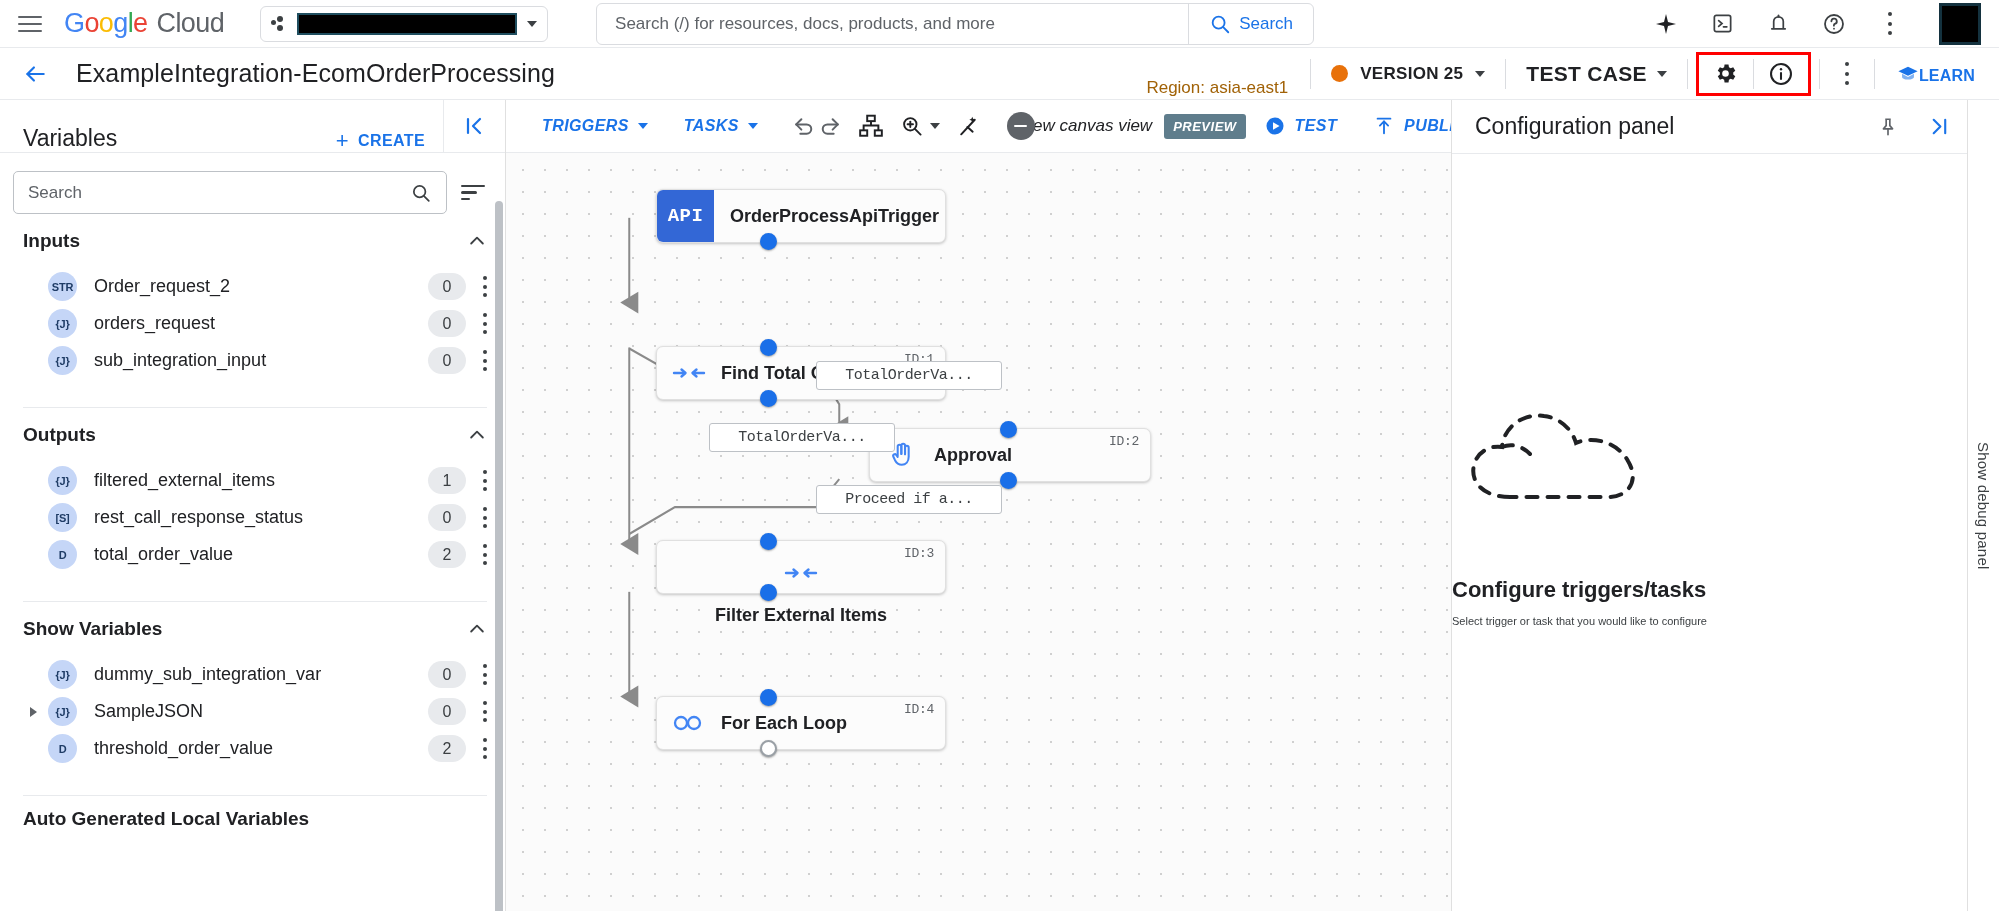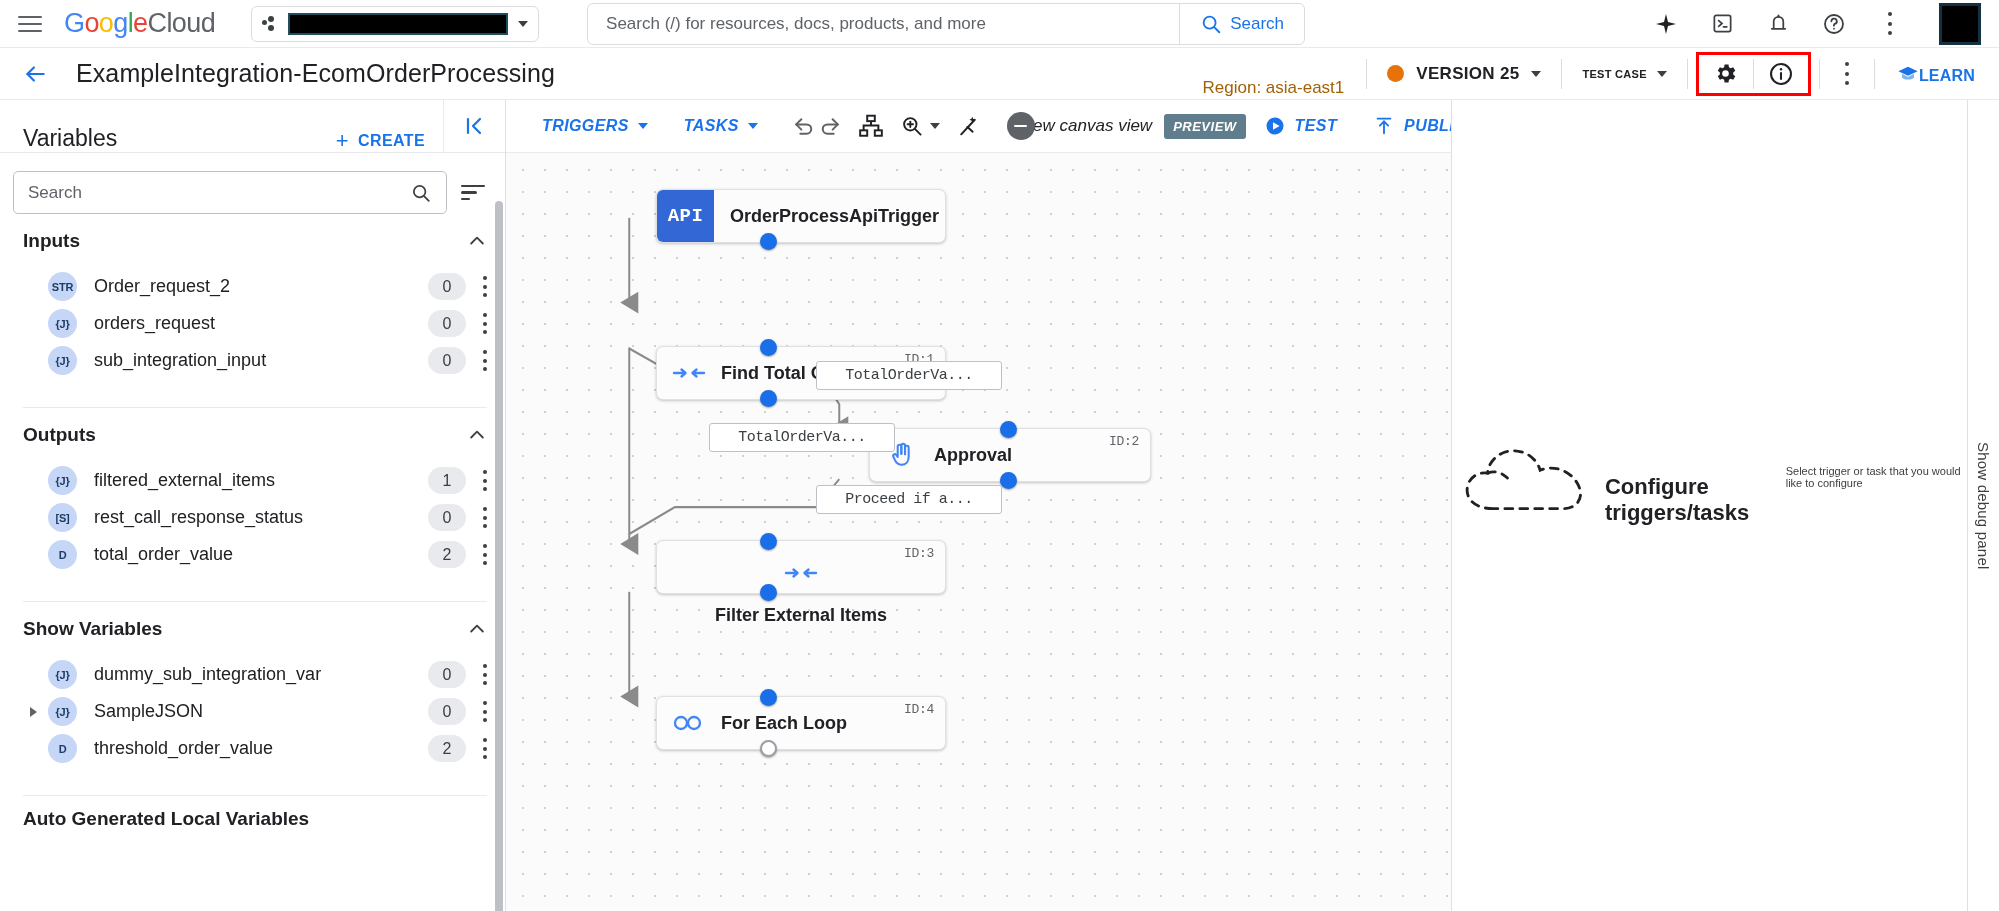--- a/index.html
+++ b/index.html
@@ -18,21 +18,21 @@
     display: flex; align-items: center;
     border-bottom: 1px solid #e8eaed;
     padding: 0 14px 0 18px;
     background: #fff;
   }
   .hamburger { width: 28px; height: 28px; display:flex; flex-direction:column; justify-content:center; gap:5px; cursor:pointer; margin-right: 18px;}
   .hamburger i { display:block; height:2px; background:#5f6368; border-radius:1px; width:24px;}
   .gc-logo { font-size: 27px; letter-spacing: -0.6px; white-space: nowrap; display:flex; align-items:center; }
   .gc-logo .g1{color:#4285f4}.gc-logo .o1{color:#ea4335}.gc-logo .o2{color:#fbbc04}
   .gc-logo .g2{color:#4285f4}.gc-logo .l1{color:#34a853}.gc-logo .e1{color:#ea4335}
-  .gc-logo .cloud{color:#5f6368; font-weight:400;}
+  .gc-logo .cloud{color:#5f6368; margin-left: 9px; font-weight:400;}
   .project-pill {
     margin-left: 36px; height: 36px; min-width: 288px;
     border: 1px solid #dadce0; border-radius: 6px;
     display: flex; align-items: center; padding: 0 10px; gap: 10px; cursor:pointer;
   }
   .proj-dots { width: 16px; height: 18px; position: relative; flex:0 0 16px;}
   .proj-dots span { position:absolute; background:#3c4043; border-radius:50%; }
   .proj-dots span:nth-child(1){width:6px;height:6px;left:6px;top:1px;}
   .proj-dots span:nth-child(2){width:6px;height:6px;left:6px;top:10px;}
   .proj-dots span:nth-child(3){width:5px;height:5px;left:0px;top:5px;}
@@ -66,21 +66,21 @@
     padding: 0 16px 0 18px; border-bottom:1px solid #e8eaed; background:#fff;
   }
   .back-arrow { width:34px;height:34px;display:flex;align-items:center;justify-content:center;color:#1a73e8;cursor:pointer; font-size:26px; line-height:1;}
   .page-title { margin-left: 24px; font-size: 25px; color:#202124; font-weight:400; letter-spacing:0.1px;}
   .title-right { margin-left:auto; display:flex; align-items:center; height:100%; }
   .region-text { font-size:17px; color:#a16207; padding-right:22px;margin-top:28px; }
   .vsep { width:1px; height:30px; background:#dadce0; }
   .version-chip { display:flex; align-items:center; gap:12px; padding: 0 20px; cursor:pointer; }
   .version-dot { width:17px;height:17px;border-radius:50%;background:#e8710a;}
   .version-label { font-size:17px; font-weight:bold; color:#202124; letter-spacing:0.3px;}
-  .tb-btn { display:flex; align-items:center; gap:10px; padding: 0 20px; font-size:11px; font-weight:bold; color:#202124; cursor:pointer; letter-spacing:0.3px;}
+  .tb-btn { display:flex; align-items:center; gap:10px; padding: 0 20px; font-size:21px; font-weight:bold; color:#202124; cursor:pointer; letter-spacing:0.3px;}
   .icon-group-highlight {
     display:flex; align-items:center; height:44px;
     border: 3px solid #ff0000; margin: 0 8px;
   }
   .ico-btn { width:54px; height:40px; display:flex; align-items:center; justify-content:center; cursor:pointer; }
   .learn-btn { display:flex; align-items:flex-end; gap:0; padding:0 8px 0 22px; color:#1a73e8; font-size:16px; font-weight:bold; cursor:pointer; letter-spacing:0.2px;}
 
   
   .main { flex:1; display:flex; min-height:0; position:relative; }
 
@@ -172,21 +172,21 @@
     margin-left:12px; background:#5f7d8c; color:#fff; font-size:13px; font-weight:bold;
     padding:5px 9px; border-radius:3px; letter-spacing:0.5px;
   }
   .toolbar-right { margin-left:auto; display:flex; align-items:center; padding-right:12px;}
 
   
   .configpanel { width:516px; flex:0 0 516px; border-left:1px solid #e0e0e0; display:flex; flex-direction:column; background:#fff;}
   .config-head { height:54px; flex:0 0 54px; display:flex; align-items:center; padding:0 14px 0 23px; border-bottom:1px solid #e8eaed;}
   .config-title { font-size:23px; color:#202124; }
   .config-actions { margin-left:auto; display:flex; align-items:center; gap:20px; }
-  .config-body { flex:1; display:flex; flex-direction:row; align-items:center; justify-content:center; padding-bottom:70px;}
+  .config-body { flex:1; display:flex; flex-direction:column; justify-content:center; padding-bottom:70px;}
   .empty-title { font-size:22px; font-weight:bold; color:#202124; margin-top:58px;}
   .empty-sub { font-size:11px; color:#3c4043; margin-top:12px;}
   .debug-rail {
     width:32px; flex:0 0 32px; border-left:1px solid #e0e0e0; background:#fff;
     display:flex; align-items:center; justify-content:center; cursor:pointer;
   }
   .debug-rail span {
     writing-mode: vertical-rl; font-size:15px; color:#3c4043; letter-spacing:0.2px;
   }
 </style>
@@ -677,20 +677,37 @@
           </div>
           <div class="nodelabel">For Each Loop</div>
           <div class="idtag">ID:4</div>
           <div class="port" style="left:103px;top:-8px;"></div>
           <div class="port hollow" style="left:103px;bottom:-8px;"></div>
         </div>
       </div>
     </div>
 
     <div class="configpanel">
+      <div class="config-head">
+        <div class="config-title">Configuration panel</div>
+        <div class="config-actions">
+          <div class="ico-btn" style="width:30px;">
+            <svg width="22" height="22" viewBox="0 0 24 24" fill="none" stroke="#5f6368" stroke-width="1.8">
+              <path d="M9 3.5 h6 M10 3.5 v7 l-3 3.5 h10 l-3-3.5 v-7" stroke-linejoin="round"></path>
+                <line x1="12" y1="14" x2="12" y2="20.5" stroke-linecap="round"></line>
+            </svg>
+          </div>
+          <div class="ico-btn" style="width:30px;">
+            <svg width="23" height="23" viewBox="0 0 24 24" fill="none" stroke="#1a73e8" stroke-width="2.2">
+              <polyline points="7,5 14,12 7,19" stroke-linecap="round" stroke-linejoin="round"></polyline>
+                <line x1="19" y1="5" x2="19" y2="19" stroke-linecap="round"></line>
+            </svg>
+          </div>
+        </div>
+      </div>
       <div class="config-body">
         <svg width="215" height="150" viewBox="0 0 215 150">
           <path d="M58 128 C30 128 18 112 22 96 C25 83 38 76 50 78 C52 57 72 44 92 47 C108 49 120 60 124 74 C142 66 166 74 176 92 C188 112 176 128 156 128 Z" fill="none" stroke="#202124" stroke-width="4" stroke-dasharray="11 10" stroke-linecap="round"></path>
           <path d="M50 78 C60 74 70 77 78 85" fill="none" stroke="#202124" stroke-width="4" stroke-dasharray="11 10" stroke-linecap="round"></path>
         </svg>
         <div class="empty-title">Configure triggers/tasks</div>
         <div class="empty-sub">Select trigger or task that you would like to configure</div>
       </div>
     </div>
 

